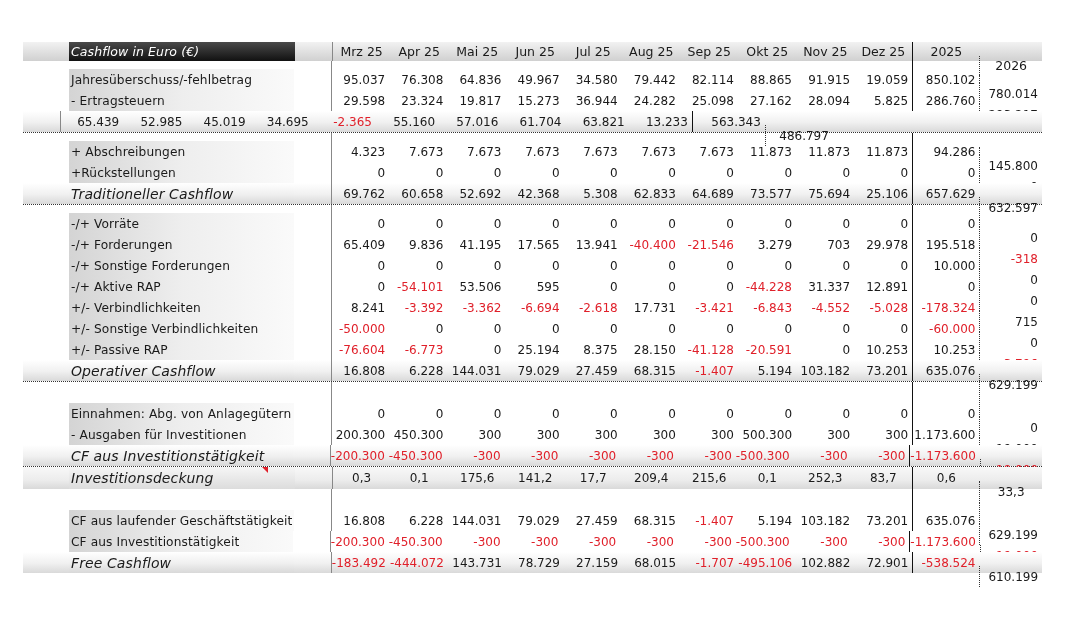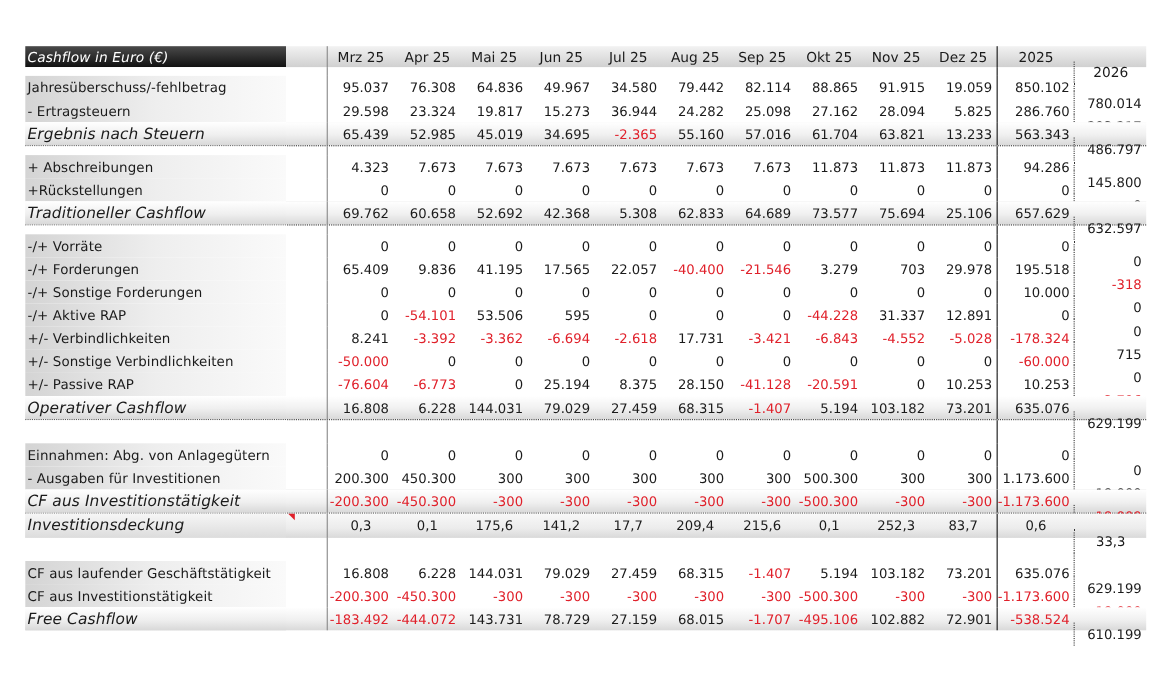--- a/index.html
+++ b/index.html
@@ -2,21 +2,21 @@
 <html><head>
 <meta charset="utf-8">
 <style>
   html, body { margin:0; padding:0; background:#ffffff; }
   body { width:1066px; height:622px; position:relative; overflow:hidden;
          font-family:"DejaVu Sans", sans-serif; color:#1a1a1a; }
   #sheet { position:absolute; left:23px; top:42px; width:1019px; }
   .row { display:flex; align-items:center; position:relative; }
   .lbl { width:246px; padding-left:2px; box-sizing:border-box; white-space:nowrap; overflow:hidden;
          font-size:12.2px; letter-spacing:0.1px; height:100%; display:flex; align-items:center;
-         background:linear-gradient(to right,#d6d6d6 0%,#ececec 45%,#ffffff 100%); }
+         background:linear-gradient(to right,#d6d6d6 0%,#ececec 45%,#ffffff 100%);margin-left:46px; }
   .cell { box-sizing:border-box; text-align:right; font-size:12px; white-space:nowrap; height:100%;
           display:flex; align-items:center; justify-content:flex-end; padding-right:4px; }
   .m { width:63.2px; }
   .y1 { width:73px; border-left:1px solid #111; }
   .y2 { width:68px; border-left:1px dotted #333;margin-top:28px; }
   .m0 { border-left:1px solid #888;margin-left:37px; }
   .neg { color:#e0202a; }
 
   .hdr { height:19px; background:linear-gradient(to bottom,#f2f2f2,#d0d0d0); }
   .hdr .lbl { background:linear-gradient(to bottom,#4a4a4a,#111111); color:#fff; font-style:italic; font-size:12.5px; }
@@ -97,21 +97,20 @@
         <div class="cell m">36.944</div>
         <div class="cell m">24.282</div>
         <div class="cell m">25.098</div>
         <div class="cell m">27.162</div>
         <div class="cell m">28.094</div>
         <div class="cell m">5.825</div>
         <div class="cell y1">286.760</div>
         <div class="cell y2">293.217</div>
       </div>
       <div class="row total">
-        <div class="lbl">Ergebnis nach Steuern</div>
         <div class="cell m m0">65.439</div>
         <div class="cell m">52.985</div>
         <div class="cell m">45.019</div>
         <div class="cell m">34.695</div>
         <div class="cell m neg">-2.365</div>
         <div class="cell m">55.160</div>
         <div class="cell m">57.016</div>
         <div class="cell m">61.704</div>
         <div class="cell m">63.821</div>
         <div class="cell m">13.233</div>
@@ -207,21 +206,21 @@
         <div class="cell m">0</div>
         <div class="cell y1">0</div>
         <div class="cell y2">0</div>
       </div>
       <div class="row normal">
         <div class="lbl">-/+ Forderungen</div>
         <div class="cell m m0">65.409</div>
         <div class="cell m">9.836</div>
         <div class="cell m">41.195</div>
         <div class="cell m">17.565</div>
-        <div class="cell m">22.057</div>
+        <div class="cell m">13.941</div>
         <div class="cell m neg">-40.400</div>
         <div class="cell m neg">-21.546</div>
         <div class="cell m">3.279</div>
         <div class="cell m">703</div>
         <div class="cell m">29.978</div>
         <div class="cell y1">195.518</div>
         <div class="cell y2 neg">-318</div>
       </div>
       <div class="row normal">
         <div class="lbl">-/+ Sonstige Forderungen</div>

